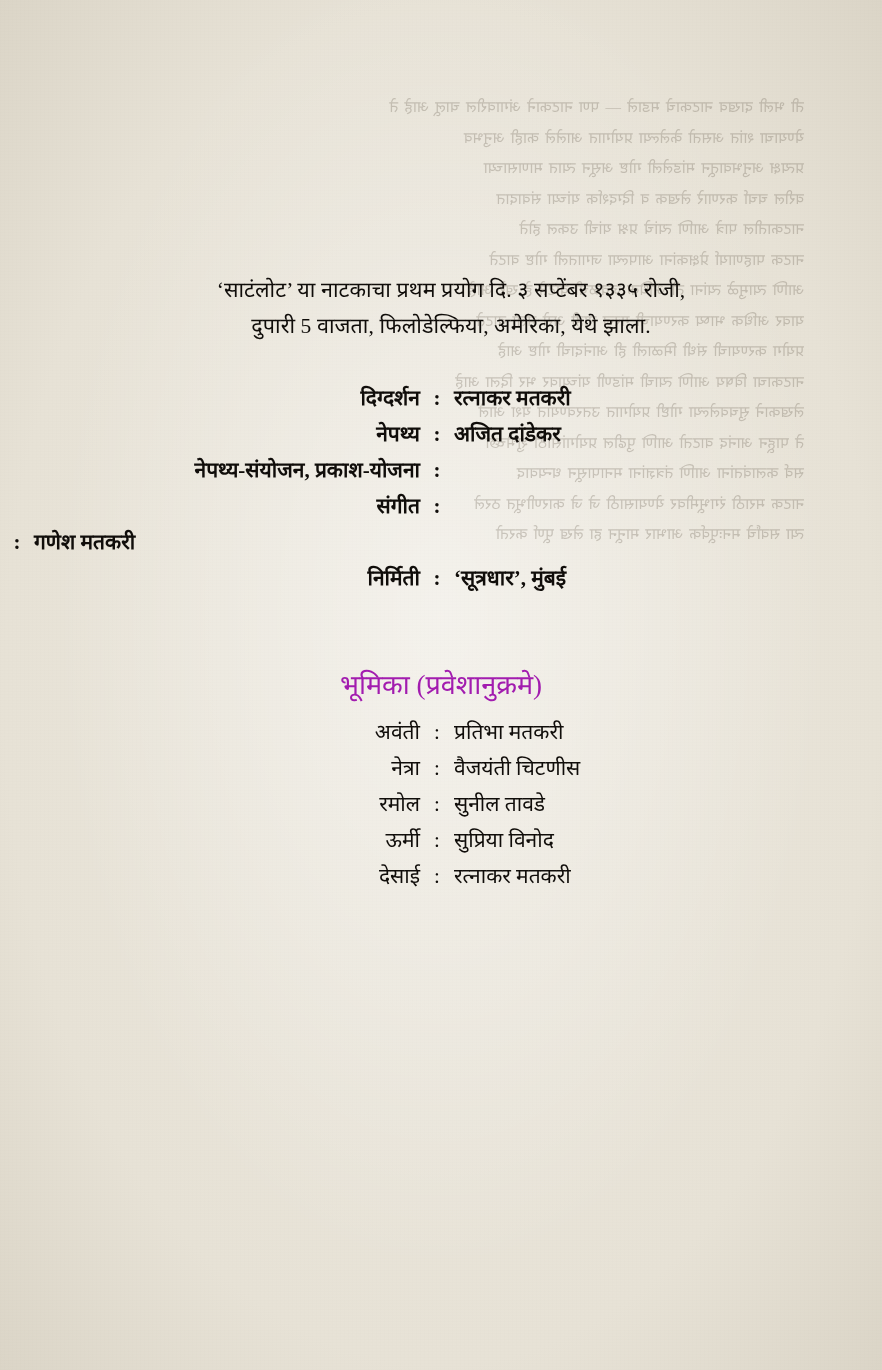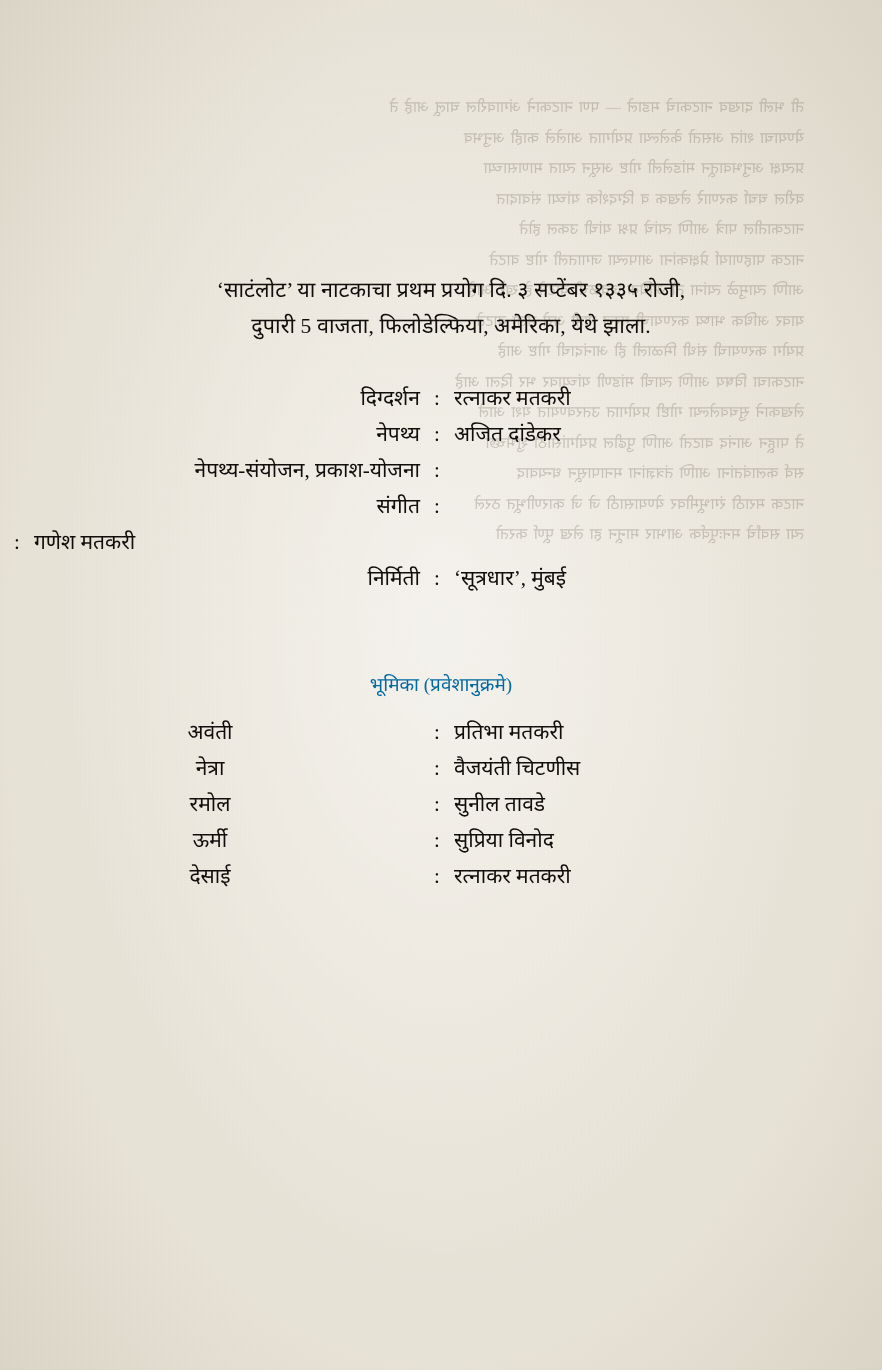--- a/index.html
+++ b/index.html
@@ -76,20 +76,21 @@
     letter-spacing: 0.1px;
   }
   .premiere .l2 { display: block; }
 
   
   .credits {
     position: absolute;
     left: 0;
     right: 9px;
     top: 380px;
+    font-weight: bold;
   }
   .crow {
     display: flex;
     align-items: baseline;
     font-size: 21px;
     line-height: 36px;
     color: #100d0a;
   }
   .crow .role {
     width: 420px;
@@ -106,32 +107,32 @@
     text-align: left;
     white-space: nowrap;
   }
 
   .section-heading {
     position: absolute;
     left: 0;
     right: 0;
     top: 668px;
     text-align: center;
-    font-size: 19px;
+    font-size: 27px;
     line-height: 34px;
-    color: #0369a1;
+    color: #a21caf;
   }
 
   .cast {
     position: absolute;
     left: 0;
     right: 0;
     top: 714px;
   }
-  .cast .crow .role { width: 420px; text-align: center; }
+  .cast .crow .role { width: 420px; }
 
   
   .content, .premiere, .crow, .section-heading {
     text-rendering: optimizeLegibility;
   }
 </style>
 </head>
 <body>
 
 <div class="page"></div>

